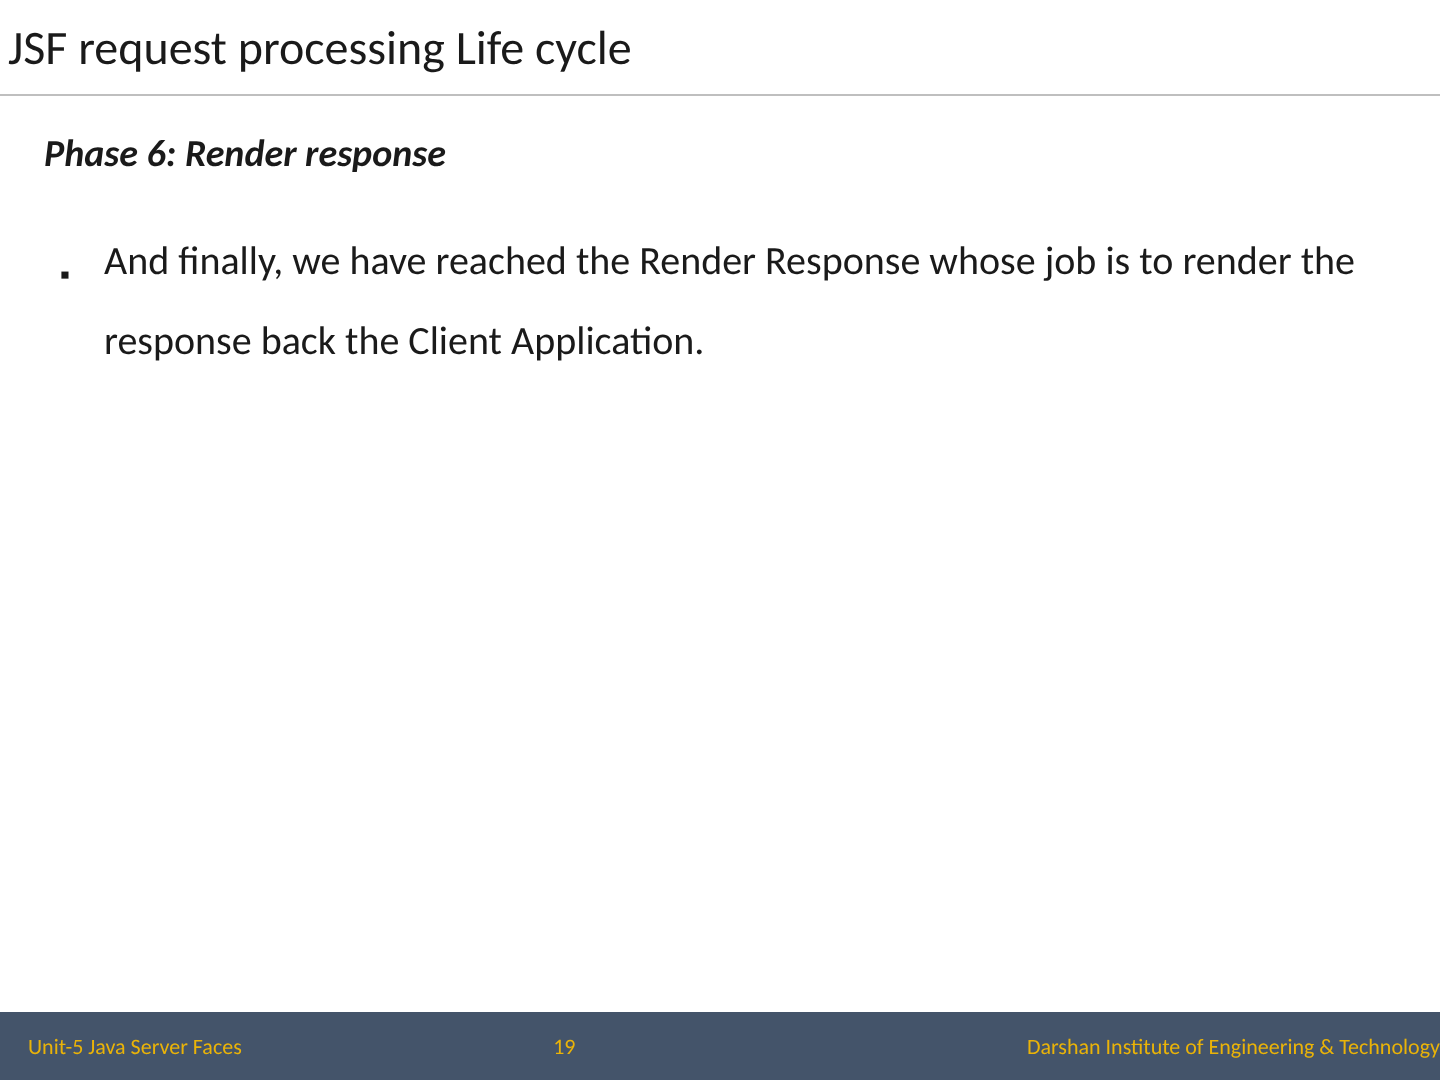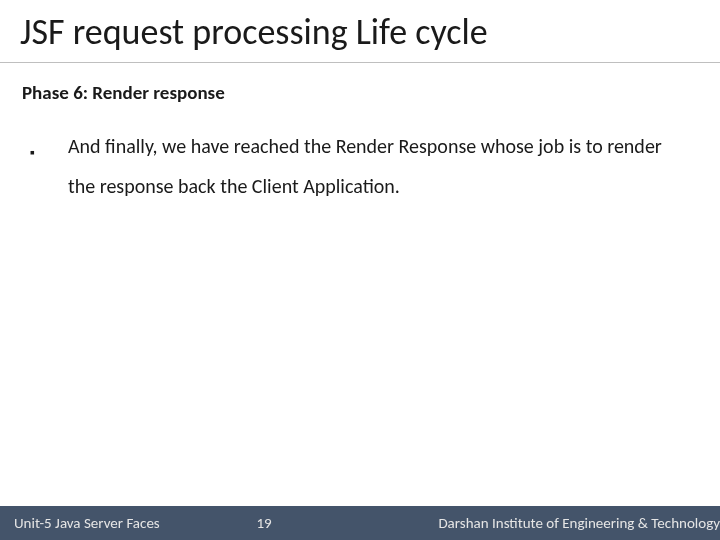--- a/index.html
+++ b/index.html
@@ -1,59 +1,60 @@
 <!DOCTYPE html>
 <html><head>
 <meta charset="utf-8">
 <style>
   * { margin: 0; padding: 0; box-sizing: border-box; }
   html, body { width: 720px; height: 540px; font-family: Calibri, "Segoe UI", Arial, sans-serif; background: #fff; color: #000; overflow: hidden; }
   .slide { position: relative; width: 720px; height: 540px; }
   .title {
-    font-size: 36px;
+    font-size: 24px;
     font-weight: 400;
     color: #1a1a1a;
-    padding: 10px 20px 8px 20px;
+    padding: 10px 20px 8px 4px;
     border-bottom: 1px solid #bfbfbf;
     letter-spacing: 0px;
   }
   .subhead {
     font-size: 19px;
     font-weight: 700;
     color: #1a1a1a;
     padding: 18px 22px 0 22px;
+    font-style: italic;
   }
   .body {
     padding: 22px 30px 0 30px;
   }
   .bullet-row {
     display: flex;
     align-items: flex-start;
     font-size: 20px;
     color: #1a1a1a;
     line-height: 2.0;
   }
   .bullet-mark {
     width: 22px;
     flex: 0 0 22px;
     font-size: 14px;
     color: #1a1a1a;
     padding-top: 13px;
   }
-  .bullet-text { flex: 1; margin-left: 16px; }
+  .bullet-text { flex: 1; }
   .footer {
     position: absolute;
     left: 0; bottom: 0;
     width: 720px;
     height: 34px;
     background: #44546a;
-    color: #e5e5e5;
+    color: #eab308;
     display: flex;
     align-items: center;
-    font-size: 15px;
+    font-size: 11px;
   }
   .footer-left { padding-left: 14px; flex: 0 0 auto; }
   .footer-center { flex: 1; text-align: center; padding-right: 70px; }
   .footer-right { padding-right: 0; flex: 0 0 auto; }
 </style>
 </head>
 <body>
 
 <div class="slide">
 

